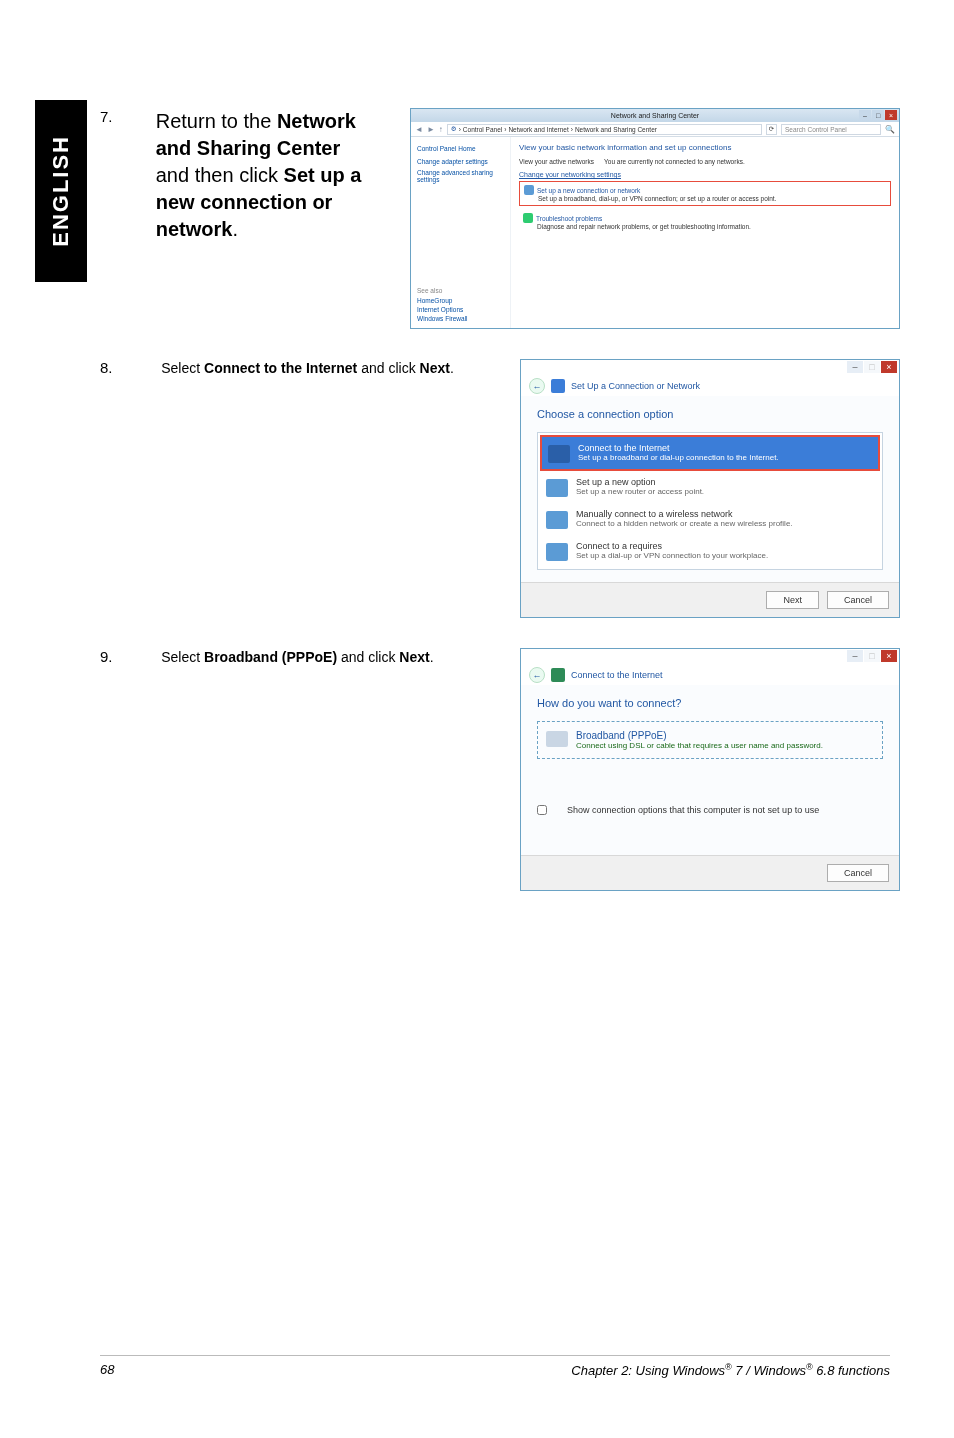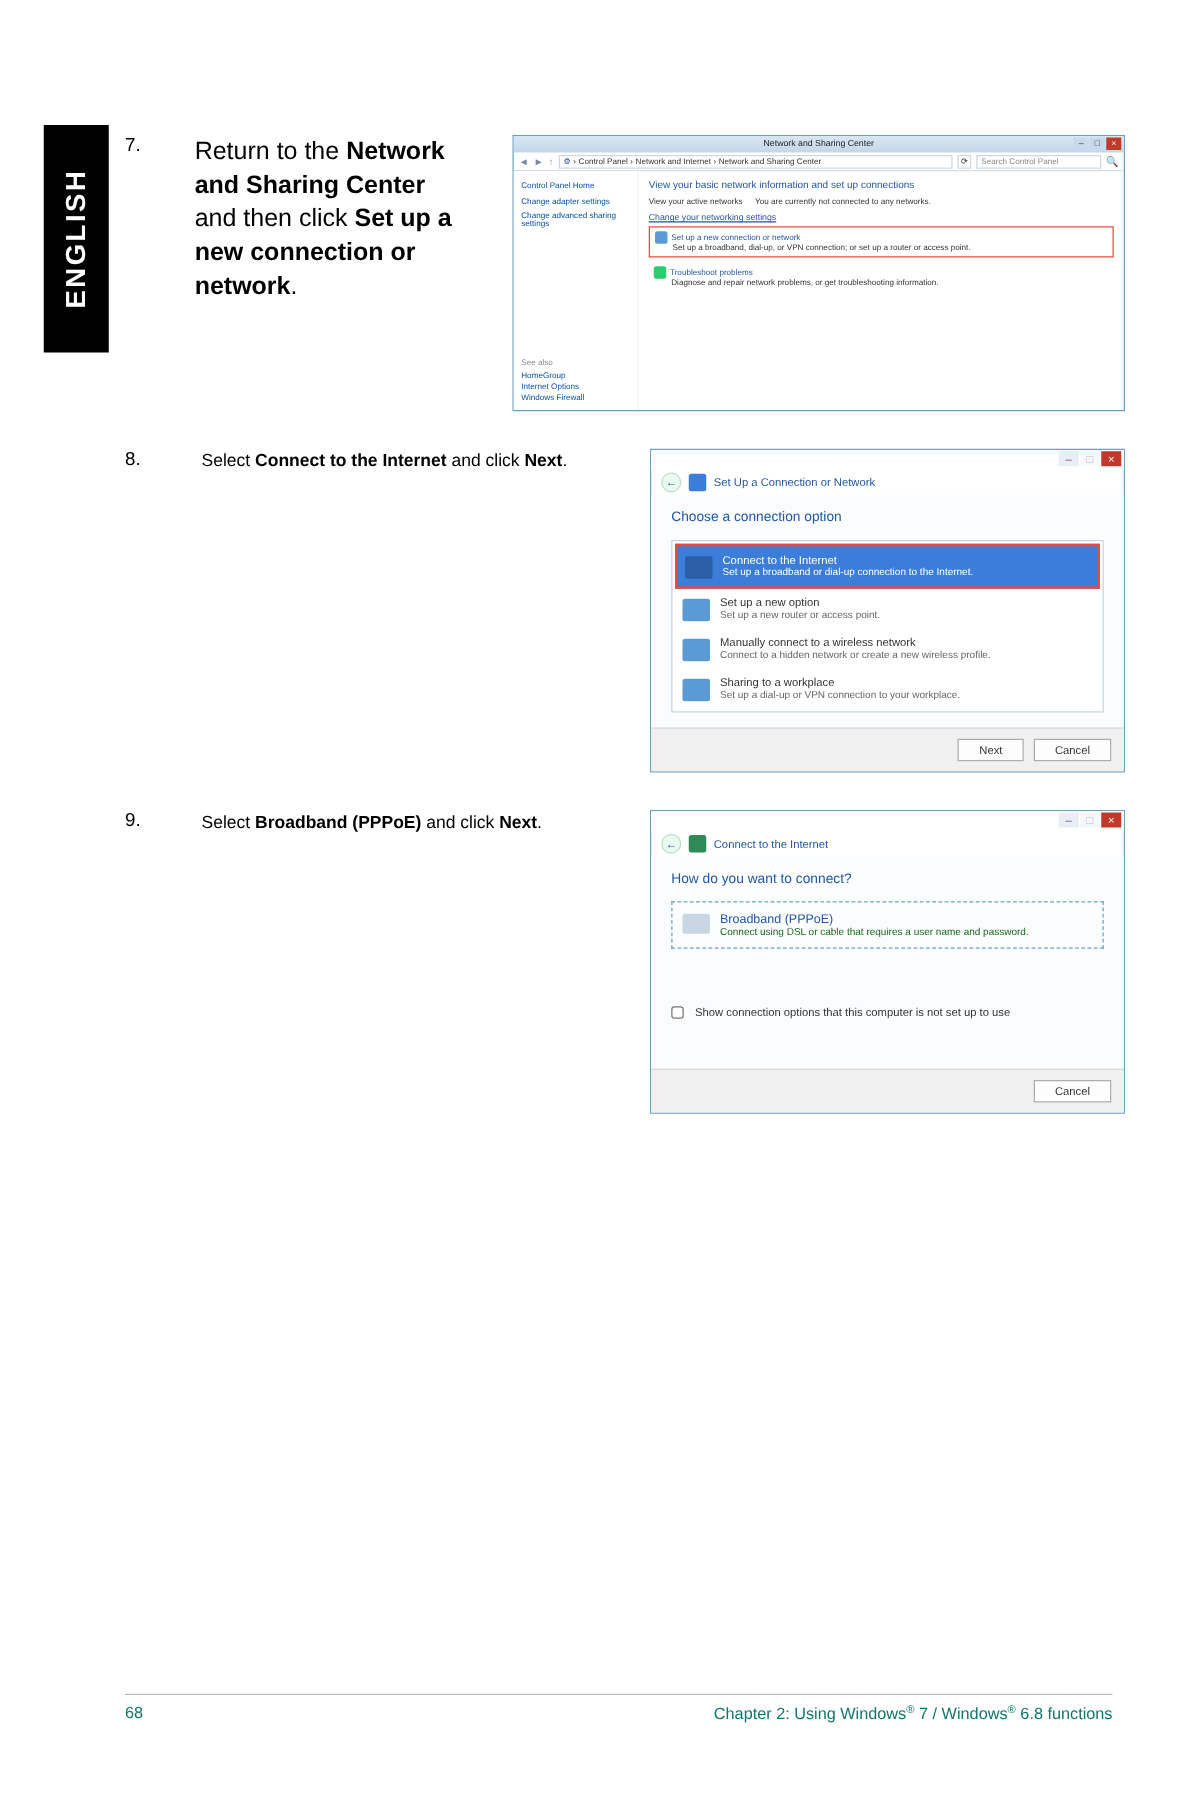--- a/index.html
+++ b/index.html
@@ -85,30 +85,30 @@
   .dlg .opt.selected .texts .l1, .dlg .opt.selected .texts .l2 { color:#fff; }
   .dlg .opt.selected .oi { background:#2a5fa8; }
   .dlg .footer { background:#f0f0f0; padding:8px 10px; display:flex; justify-content:flex-end; gap:8px; border-top:1px solid #d8d8d8; }
   .dlg .btn { background:#fdfdfd; border:1px solid #adadad; padding:3px 16px; font-size:9px; }
   
   .dlg2 .panel { min-height: 170px; }
   .dlg2 .opt2 { border:1px dashed #6aa2c4; padding:8px; display:flex; gap:8px; align-items:flex-start; }
   .dlg2 .opt2 .oi { width:22px; height:16px; background:#c9d6e4; border-radius:2px; flex-shrink:0; margin-top:1px; }
   .dlg2 .opt2 .texts .l1 { color:#2157a3; font-size:10px; }
   .dlg2 .opt2 .texts .l2 { color:#1a6a1a; font-size:8px; }
-  .dlg2 .check { margin-top:46px; display:flex; align-items:center; gap:9px; font-size:9px; color:#333; }
+  .dlg2 .check { margin-top:46px; display:flex; align-items:center; gap:20px; font-size:9px; color:#333; }
   .dlg2 .check input { width:10px; height:10px; }
   
   .page-footer {
     position:absolute;
     left: 100px; right: 64px; bottom: 60px;
     border-top: 1px solid #bbb;
     padding-top: 6px;
     display:flex; justify-content:space-between;
-    font-size: 13px; color:#0f766e;
+    font-size: 13px; color:#000000;font-style:italic;
   }
   .page-footer .sup { font-size:9px; vertical-align:super; }
 </style>
 </head>
 <body>
 
 <div class="page">
   <div class="side-tab">
     <span>ENGLISH</span>
   </div>
@@ -226,21 +226,21 @@
               <div class="opt">
                 <div class="oi"></div>
                 <div class="texts">
                   <div class="l1">Manually connect to a wireless network</div>
                   <div class="l2">Connect to a hidden network or create a new wireless profile.</div>
                 </div>
               </div>
               <div class="opt">
                 <div class="oi"></div>
                 <div class="texts">
-                  <div class="l1">Sharing to a workplace</div>
+                  <div class="l1">Connect to a requires</div>
                   <div class="l2">Set up a dial-up or VPN connection to your workplace.</div>
                 </div>
               </div>
             </div>
           </div>
           <div class="footer">
             <div class="btn">Next</div>
             <div class="btn">Cancel</div>
           </div>
         </div>

